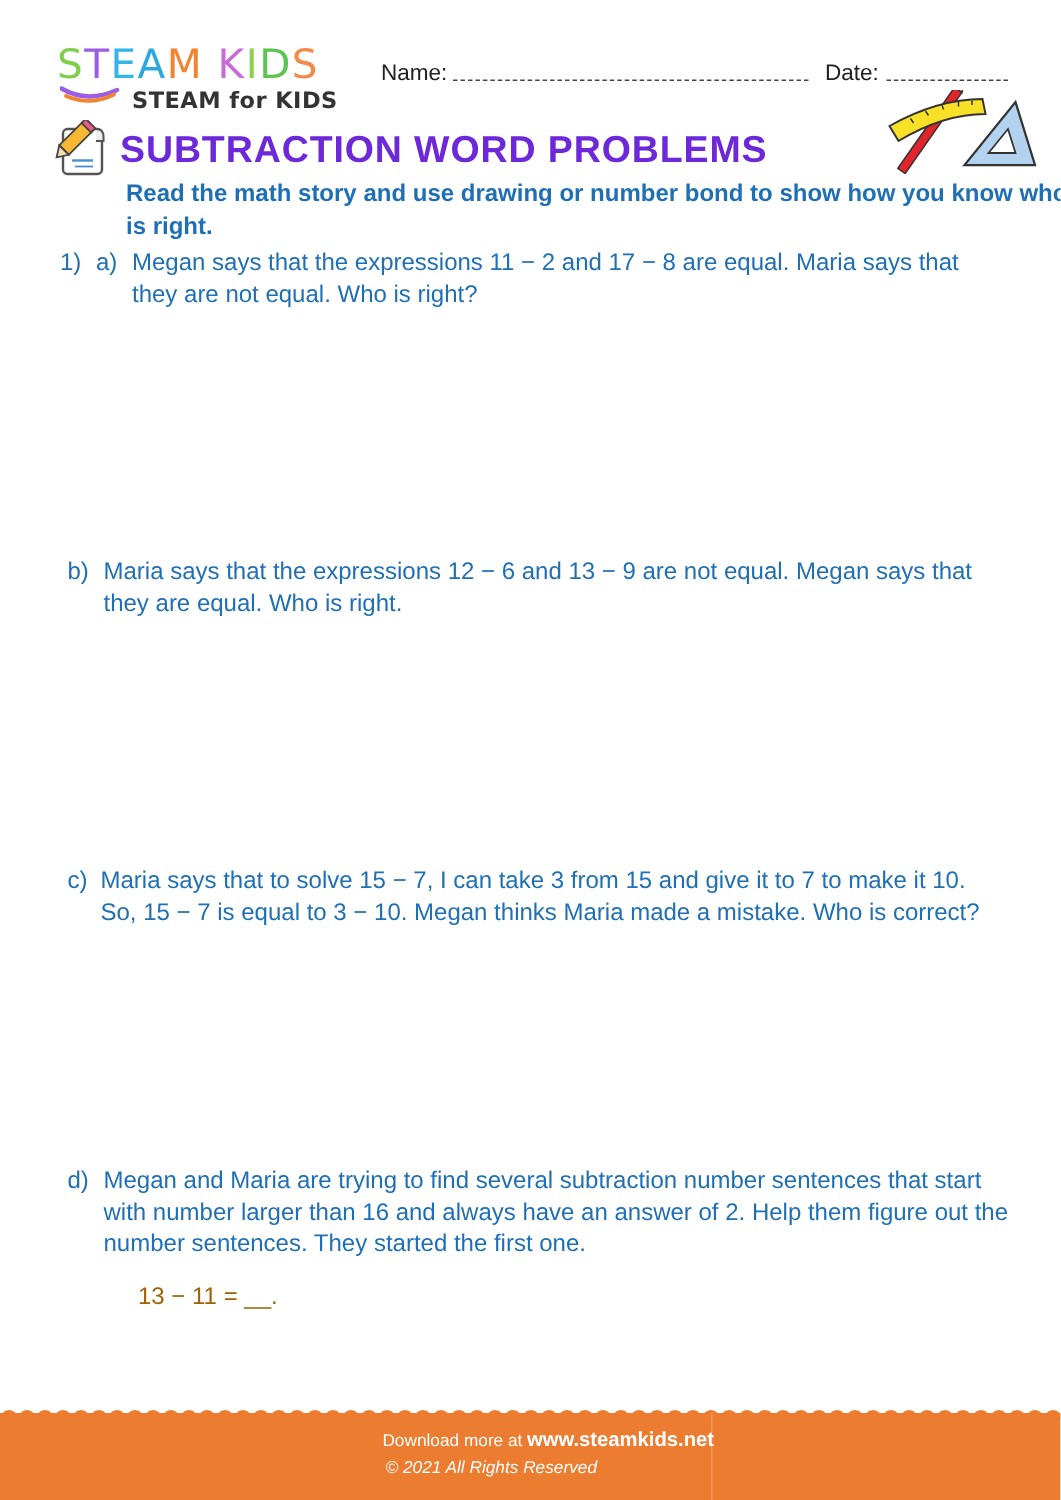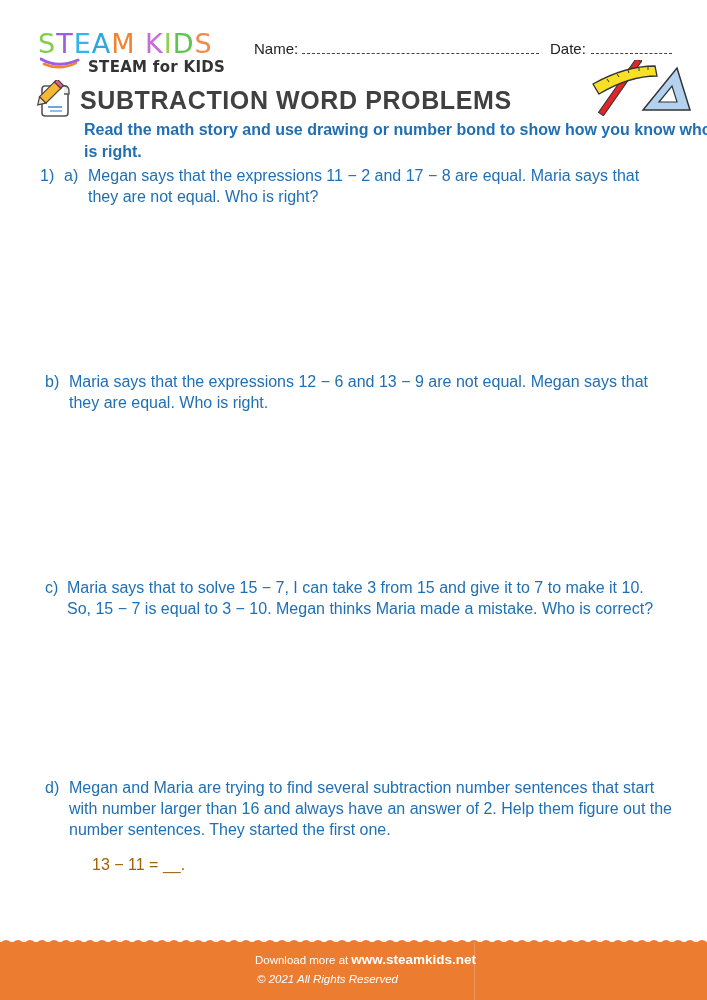--- a/index.html
+++ b/index.html
@@ -9,21 +9,21 @@
   .logo { position: absolute; left: 38px; top: 30px; width: 200px; height: 40px; }
   .logo-word { position: absolute; left: 0; top: 0; font-family: "DejaVu Sans", sans-serif; font-weight: normal; font-size: 27px; letter-spacing: 1px; line-height: 28px; }
   .logo-word span { display: inline-block; }
   .logo-swoosh { position: absolute; left: 2px; top: 27px; width: 40px; height: 12px; }
   .logo-sub { position: absolute; left: 50px; top: 28px; font-family: "DejaVu Sans", sans-serif; font-weight: bold; font-size: 15px; color: #333; letter-spacing: 0.3px; }
 
   .field-label { position: absolute; top: 40px; font-family: "Liberation Sans", sans-serif; font-size: 15px; color: #222; }
   .field-line { position: absolute; top: 53px; height: 1px; border-bottom: 1px dashed #444; }
 
   .title-icon { position: absolute; left: 34px; top: 80px; width: 40px; height: 40px; }
-  .title { position: absolute; left: 80px; top: 86px; font-family: "Liberation Sans", sans-serif; font-weight: bold; font-size: 25px; color: #404040; letter-spacing: 0.6px; }
+  .title { position: absolute; left: 80px; top: 86px; font-family: "Liberation Sans", sans-serif; font-weight: bold; font-size: 25px; color: #6d28d9; letter-spacing: 0.6px; }
   .tools-icon { position: absolute; left: 585px; top: 60px; width: 110px; height: 56px; }
 
   .blue { color: #1f6fb5; font-family: "Liberation Sans", sans-serif; }
   .instr { position: absolute; left: 36px; top: 119px; width: 640px; font-size: 16px; font-weight: bold; line-height: 22px; color: #1f6fb5; margin-left: 48px; }
   .q { position: absolute; font-size: 16px; line-height: 21px; color: #1f6fb5; }
   .q .lbl { position: absolute; left: 0; top: 0; }
   .q .txt { display: block; }
   .answer-line { position: absolute; left: 92px; top: 856px; font-size: 16px; color: #a16207; }
 
   .footer { position: absolute; left: 0; top: 942px; width: 707px; height: 58px; background: #ec7c30; }

